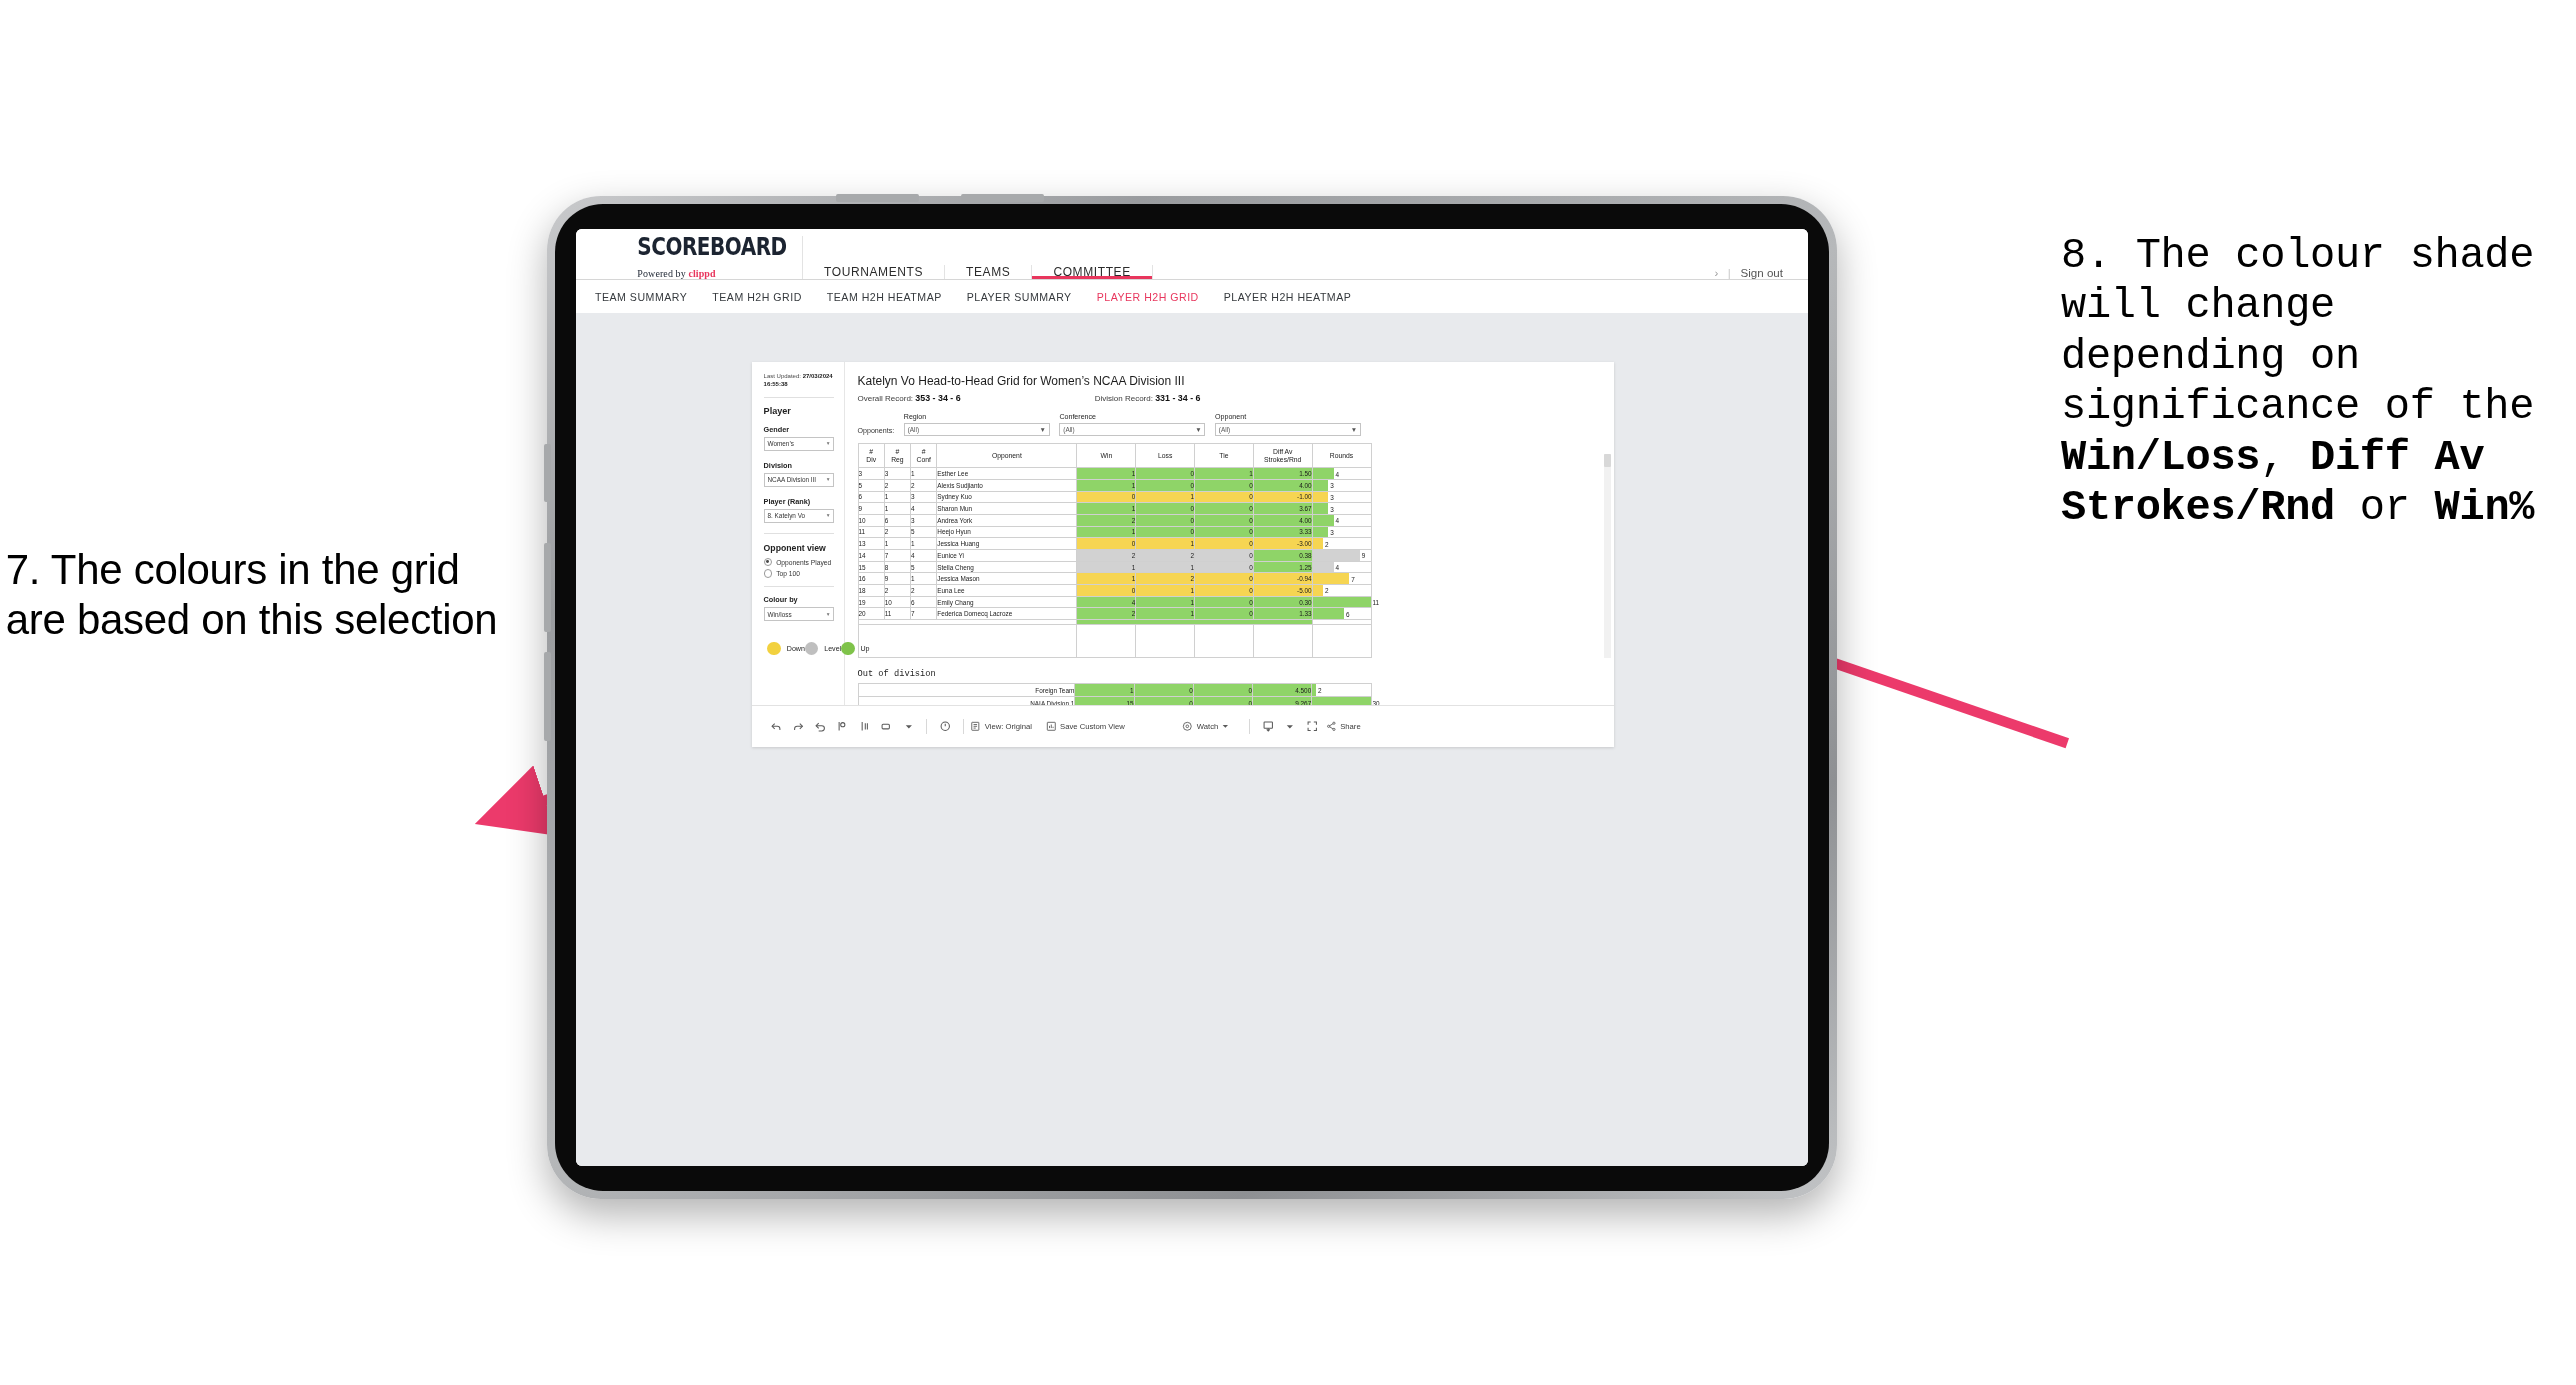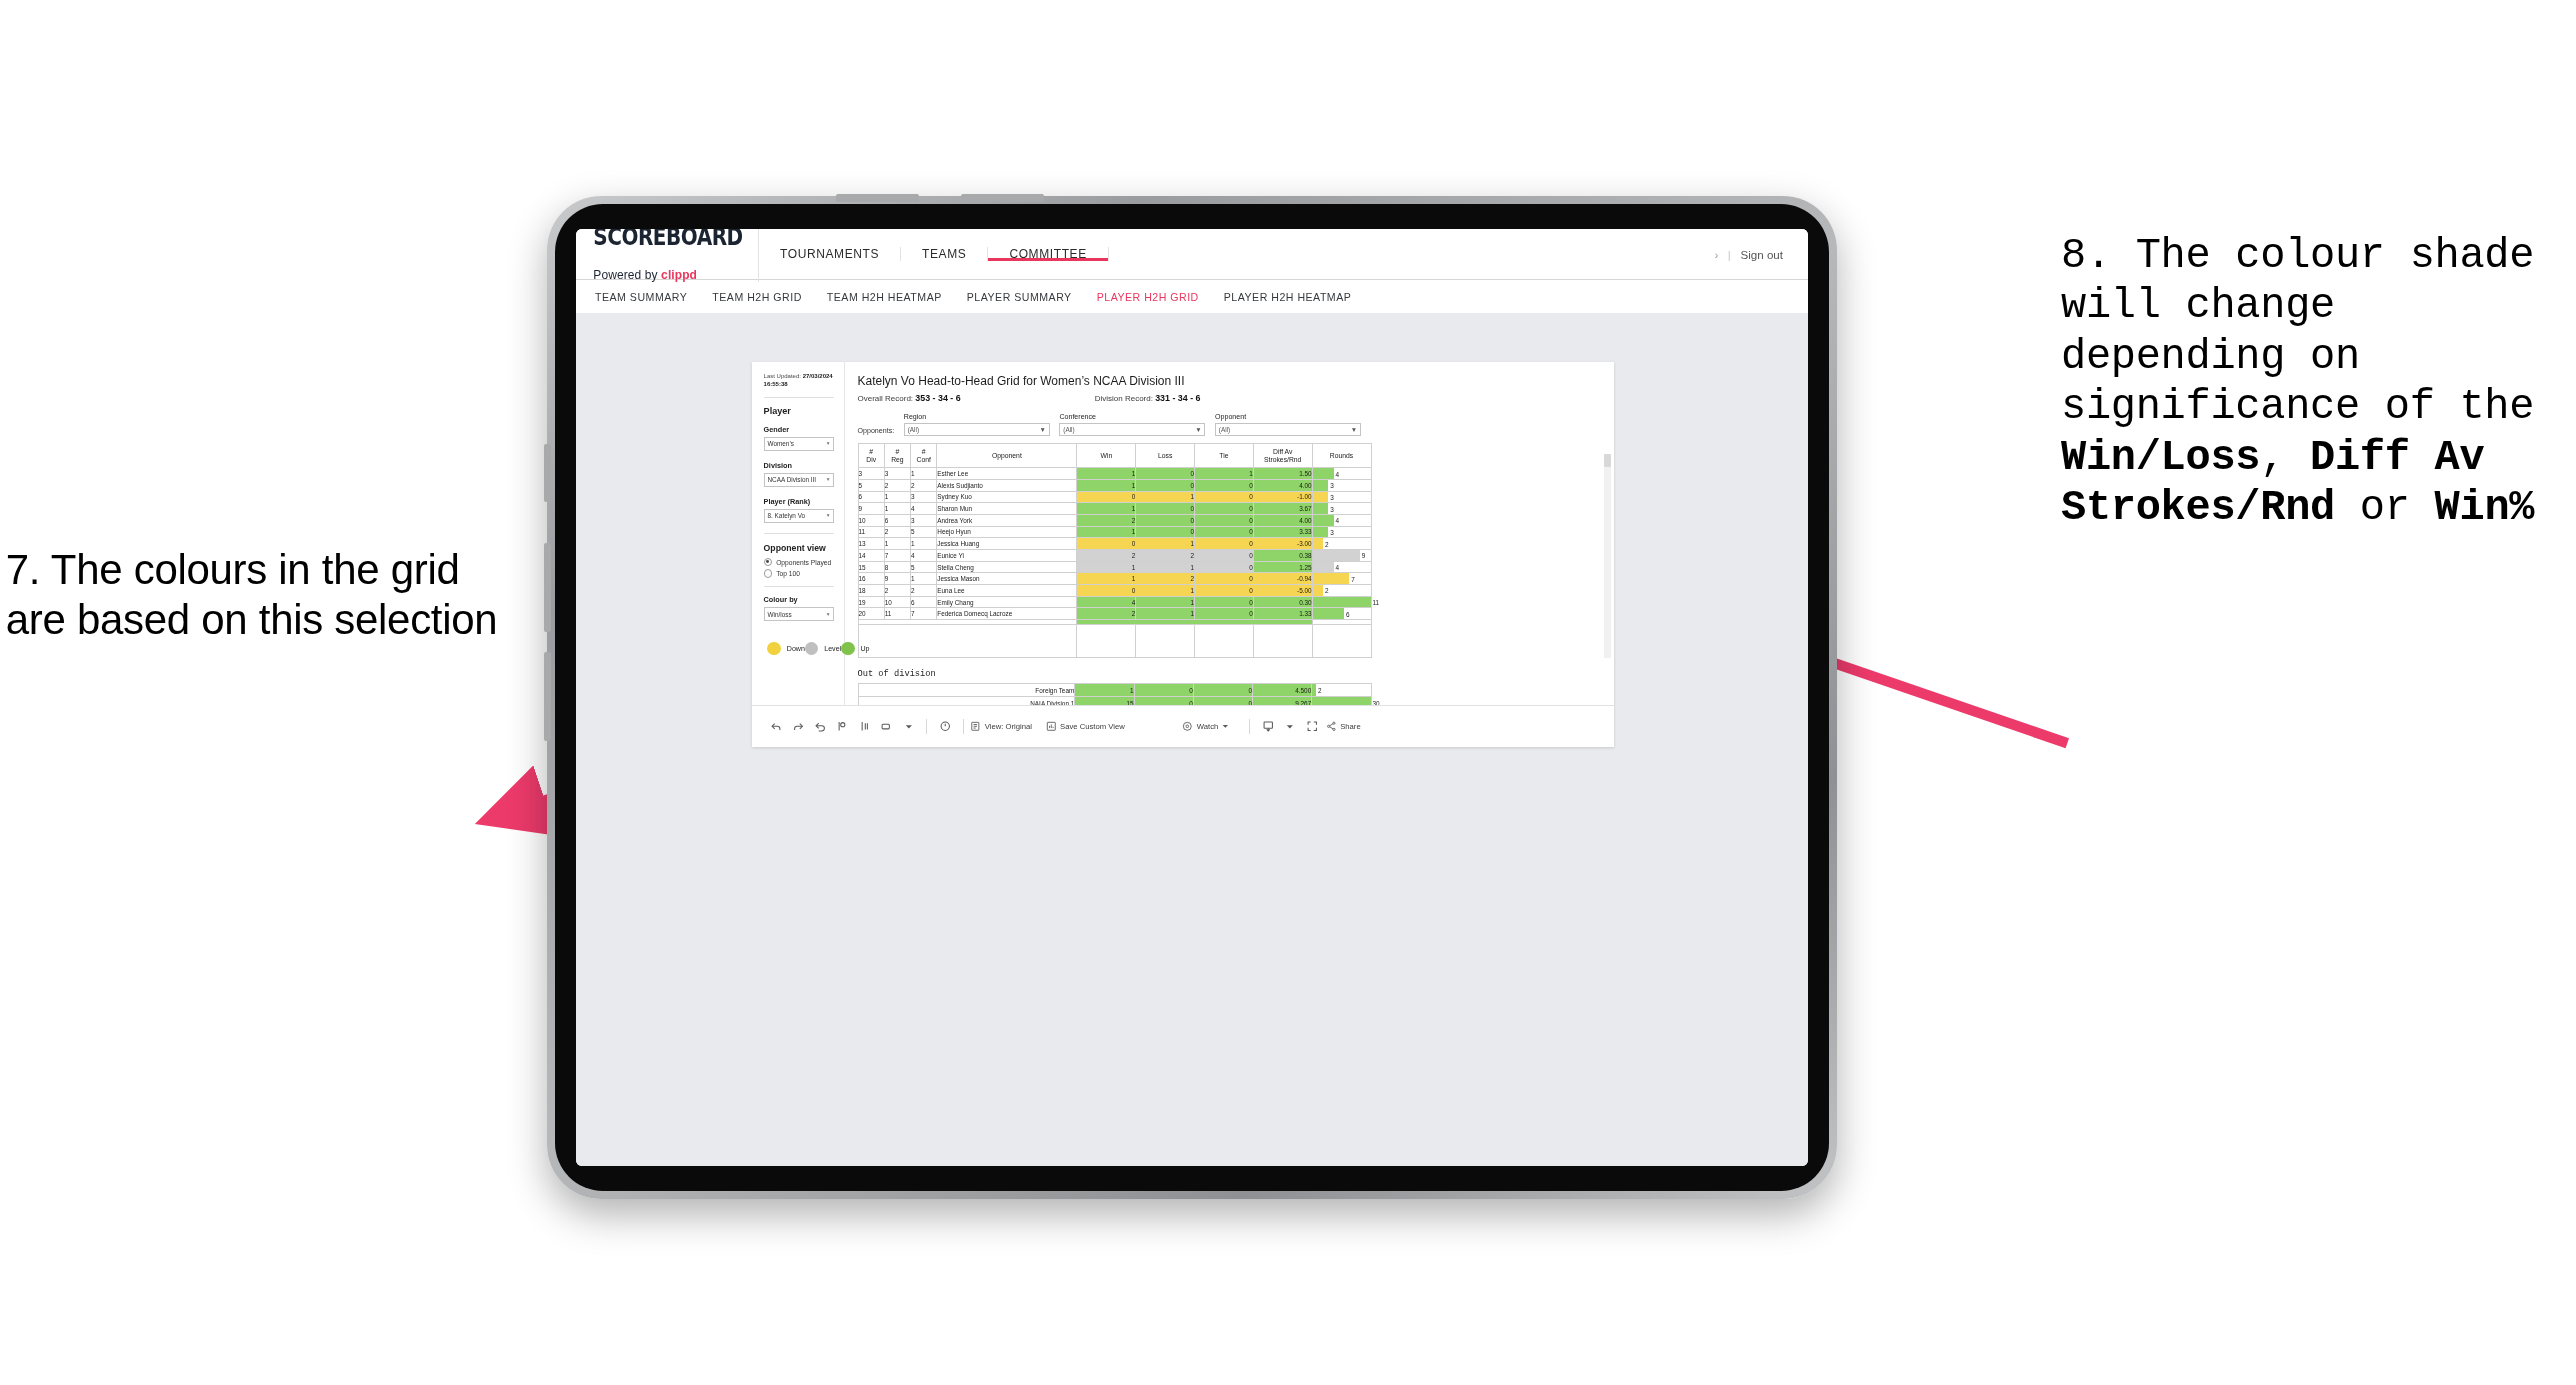--- a/index.html
+++ b/index.html
@@ -33,24 +33,24 @@
     background:#ffffff;overflow:hidden;
   }
   .btn-side{position:absolute;background:#a7a9ab;border-radius:1.9px;}
   .btn-top1{top:-1.9px;left:289px;width:83px;height:7.7px;}
   .btn-top2{top:-1.9px;left:414px;width:83px;height:7.7px;}
   .btn-l1{left:-2.9px;top:248px;width:6.7px;height:58px;}
   .btn-l2{left:-2.9px;top:347px;width:6.7px;height:89px;}
   .btn-l3{left:-2.9px;top:456px;width:6.7px;height:89px;}
 
   
-  .appbar{height:50px;background:#fff;display:flex;align-items:center;position:relative;}
+  .appbar{height:50px;background:#fff;display:flex;align-items:flex-end;position:relative;padding-left:44px;}
   .logo-cell{width:183px;display:flex;flex-direction:column;justify-content:center;padding-left:17.3px;box-sizing:border-box;border-right:1px solid #e3e3e3;}
   .logo-main{font-family:"DejaVu Sans", sans-serif;font-weight:700;font-size:20px;letter-spacing:-0.5px;color:#1c2431;line-height:1;transform:scaleY(1.22);transform-origin:left center;}
-  .logo-sub{font-size:12px;color:#1c2431;margin-top:22px;letter-spacing:0.1px;}
+  .logo-sub{font-size:10px;color:#1c2431;margin-top:12px;letter-spacing:0.1px;font-family:Liberation Serif, serif;}
   .logo-sub .brand{color:#e8365d;font-weight:700;}
   .nav-item{
     display:flex;align-items:center;padding:0 21px;font-size:12px;color:#2b2b2b;
     letter-spacing:0.6px;border-right:1px solid #e3e3e3;cursor:pointer;position:relative;
   }
   .nav-item.active::after{content:"";position:absolute;left:0;right:0;bottom:0;height:2.9px;background:#e8365d;}
   .appbar-spacer{flex:1;}
   .appbar-right{display:flex;align-items:center;gap:9.6px;padding-right:25px;font-size:11.6px;color:#555;}
   .chev{color:#9a9a9a;font-size:11.6px;}
   .vsep{color:#c9c9c9;}

